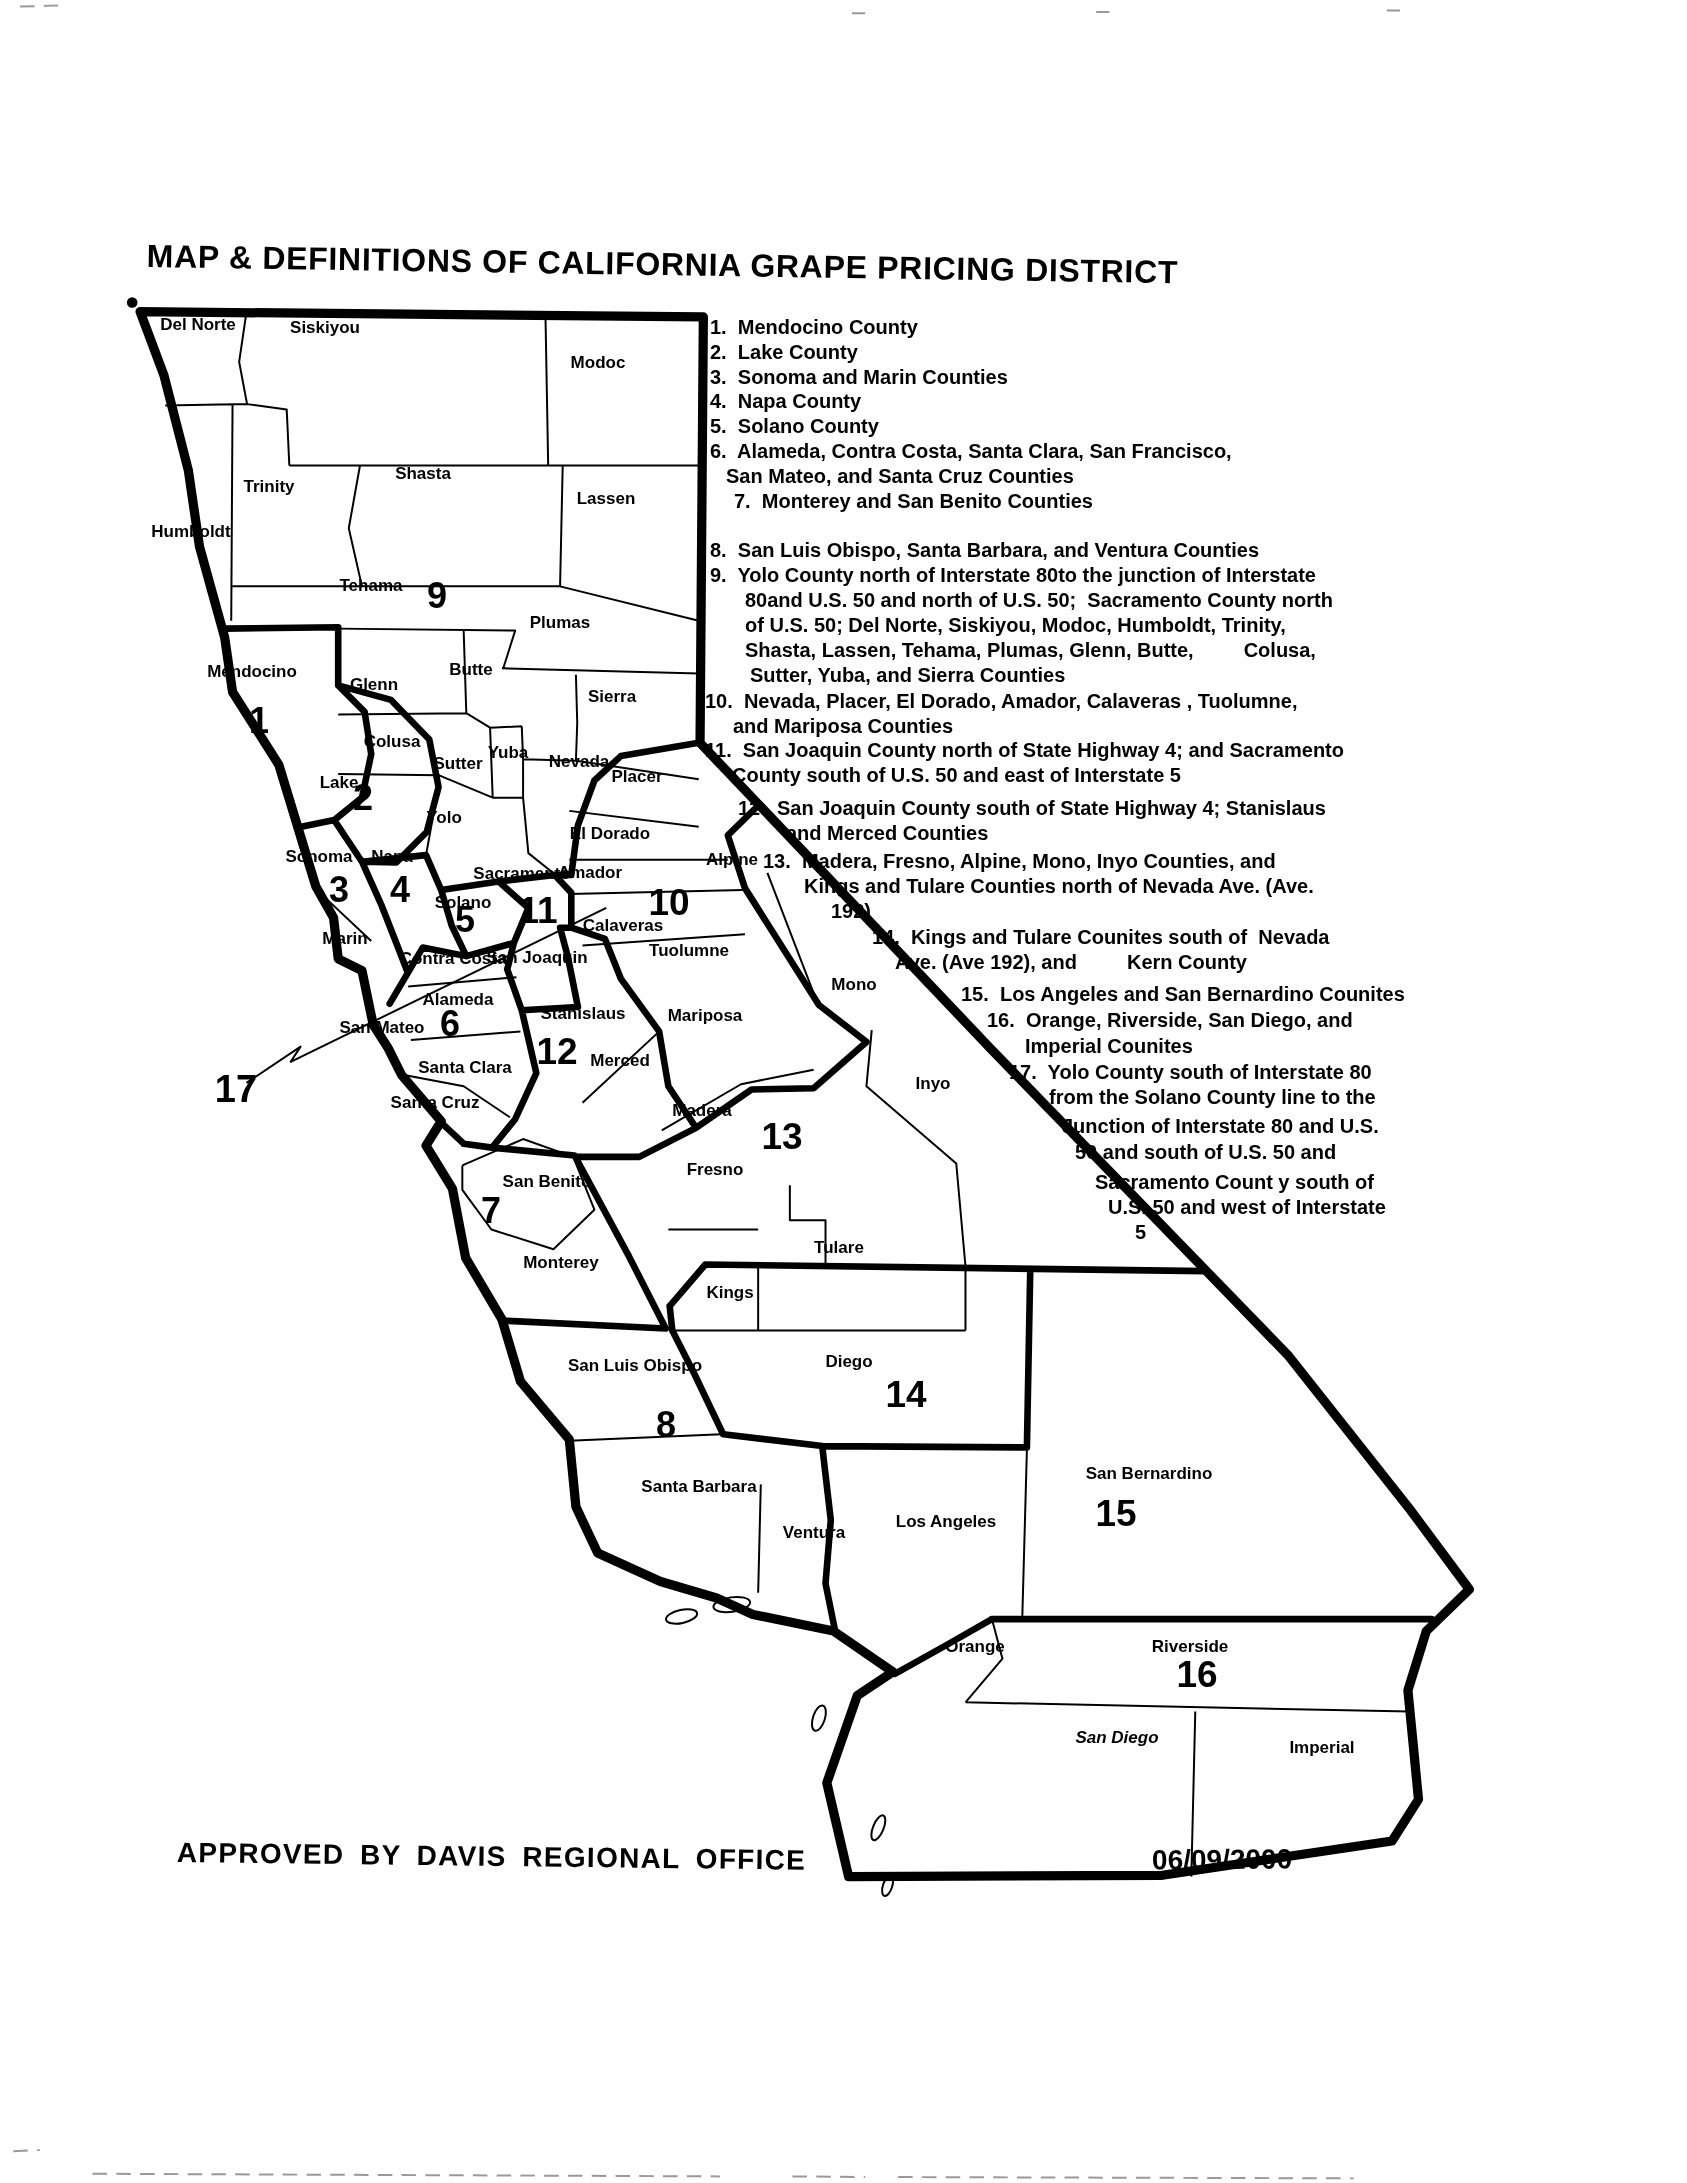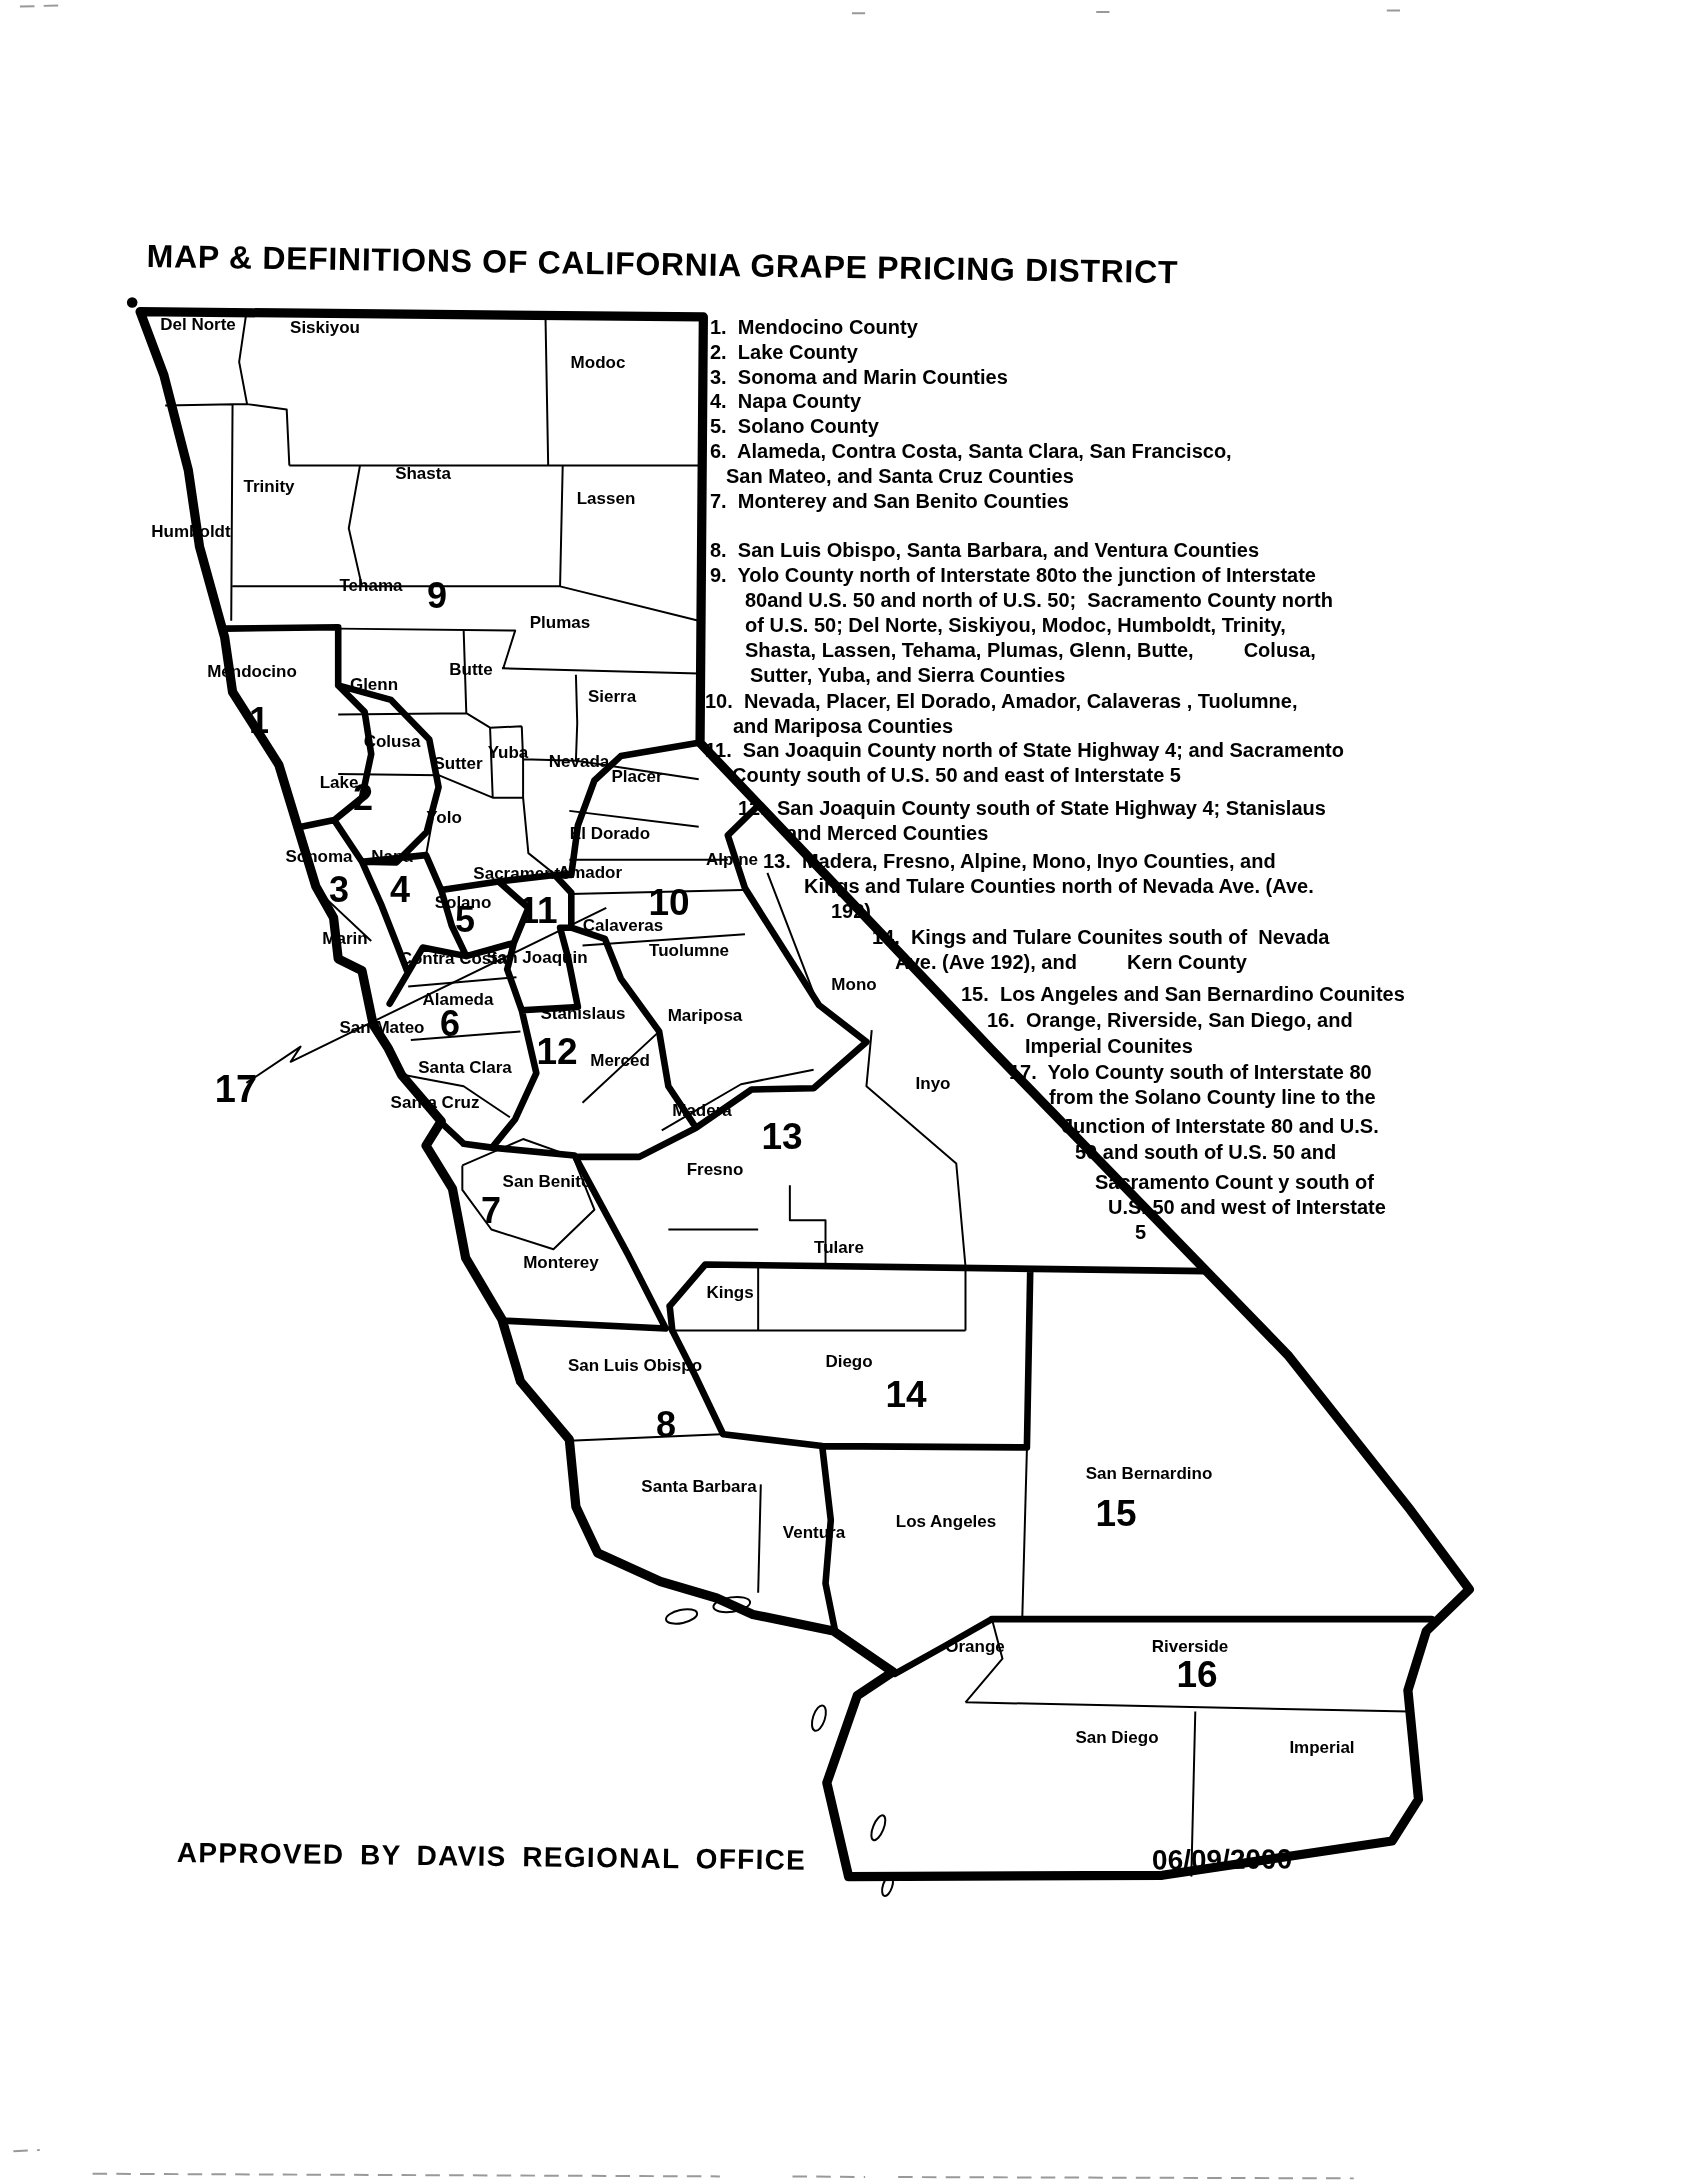--- a/index.html
+++ b/index.html
@@ -114,21 +114,21 @@
   <div id="map-title">MAP &amp; DEFINITIONS OF CALIFORNIA GRAPE PRICING DISTRICT</div>
 
   <div id="defs-layer">
       <div class="defline" style="left: 710px; top: 317px;">1.  Mendocino County</div>
       <div class="defline" style="left: 710px; top: 342px;">2.  Lake County</div>
       <div class="defline" style="left: 710px; top: 367px;">3.  Sonoma and Marin Counties</div>
       <div class="defline" style="left: 710px; top: 391px;">4.  Napa County</div>
       <div class="defline" style="left: 710px; top: 416px;">5.  Solano County</div>
       <div class="defline" style="left: 710px; top: 441px;">6.  Alameda, Contra Costa, Santa Clara, San Francisco,</div>
       <div class="defline" style="left: 726px; top: 466px;">San Mateo, and Santa Cruz Counties</div>
-      <div class="defline" style="left: 710px; top: 491px;">7.  Monterey and San Benito Counties</div>
+      <div class="defline" style="left: 734px; top: 491px;">7.  Monterey and San Benito Counties</div>
       <div class="defline" style="left: 710px; top: 540px;">8.  San Luis Obispo, Santa Barbara, and Ventura Counties</div>
       <div class="defline" style="left: 710px; top: 565px;">9.  Yolo County north of Interstate 80to the junction of Interstate</div>
       <div class="defline" style="left: 745px; top: 590px;">80and U.S. 50 and north of U.S. 50;  Sacramento County north</div>
       <div class="defline" style="left: 745px; top: 615px;">of U.S. 50; Del Norte, Siskiyou, Modoc, Humboldt, Trinity,</div>
       <div class="defline" style="left: 745px; top: 640px;">Shasta, Lassen, Tehama, Plumas, Glenn, Butte,         Colusa,</div>
       <div class="defline" style="left: 750px; top: 665px;">Sutter, Yuba, and Sierra Counties</div>
       <div class="defline" style="left: 705px; top: 691px;">10.  Nevada, Placer, El Dorado, Amador, Calaveras , Tuolumne,</div>
       <div class="defline" style="left: 733px; top: 716px; text-align: right;">and Mariposa Counties</div>
       <div class="defline" style="left: 705px; top: 740px;">11.  San Joaquin County north of State Highway 4; and Sacramento</div>
       <div class="defline" style="left: 732px; top: 765px;">County south of U.S. 50 and east of Interstate 5</div>
@@ -199,21 +199,21 @@
       <div class="county" style="left: 561px; top: 1263px;">Monterey</div>
       <div class="county" style="left: 730px; top: 1293px;">Kings</div>
       <div class="county" style="left: 635px; top: 1366px;">San Luis Obispo</div>
       <div class="county" style="left: 849px; top: 1362px;">Diego</div>
       <div class="county" style="left: 699px; top: 1487px;">Santa Barbara</div>
       <div class="county" style="left: 1149px; top: 1474px;">San Bernardino</div>
       <div class="county" style="left: 814px; top: 1533px;">Ventura</div>
       <div class="county" style="left: 930px; top: 1522px; padding-left: 32px;">Los Angeles</div>
       <div class="county" style="left: 975px; top: 1647px;">Orange</div>
       <div class="county" style="left: 1190px; top: 1647px;">Riverside</div>
-      <div class="county" style="left: 1117px; top: 1738px;">San Diego</div>
+      <div class="county" style="left: 1117px; top: 1738px; font-style: italic;">San Diego</div>
       <div class="county" style="left: 1322px; top: 1748px;">Imperial</div>
     </div>
   <div id="districts-layer">
       <div class="dist" style="left: 437px; top: 596px; font-size: 36px;">9</div>
       <div class="dist" style="left: 259px; top: 721px; font-size: 36px;">1</div>
       <div class="dist" style="left: 363px; top: 798px; font-size: 36px;">2</div>
       <div class="dist" style="left: 339px; top: 890px; font-size: 36px;">3</div>
       <div class="dist" style="left: 400px; top: 890px; font-size: 36px;">4</div>
       <div class="dist" style="left: 538px; top: 911px; font-size: 37px;">11</div>
       <div class="dist" style="left: 669px; top: 903px; font-size: 37px;">10</div>

